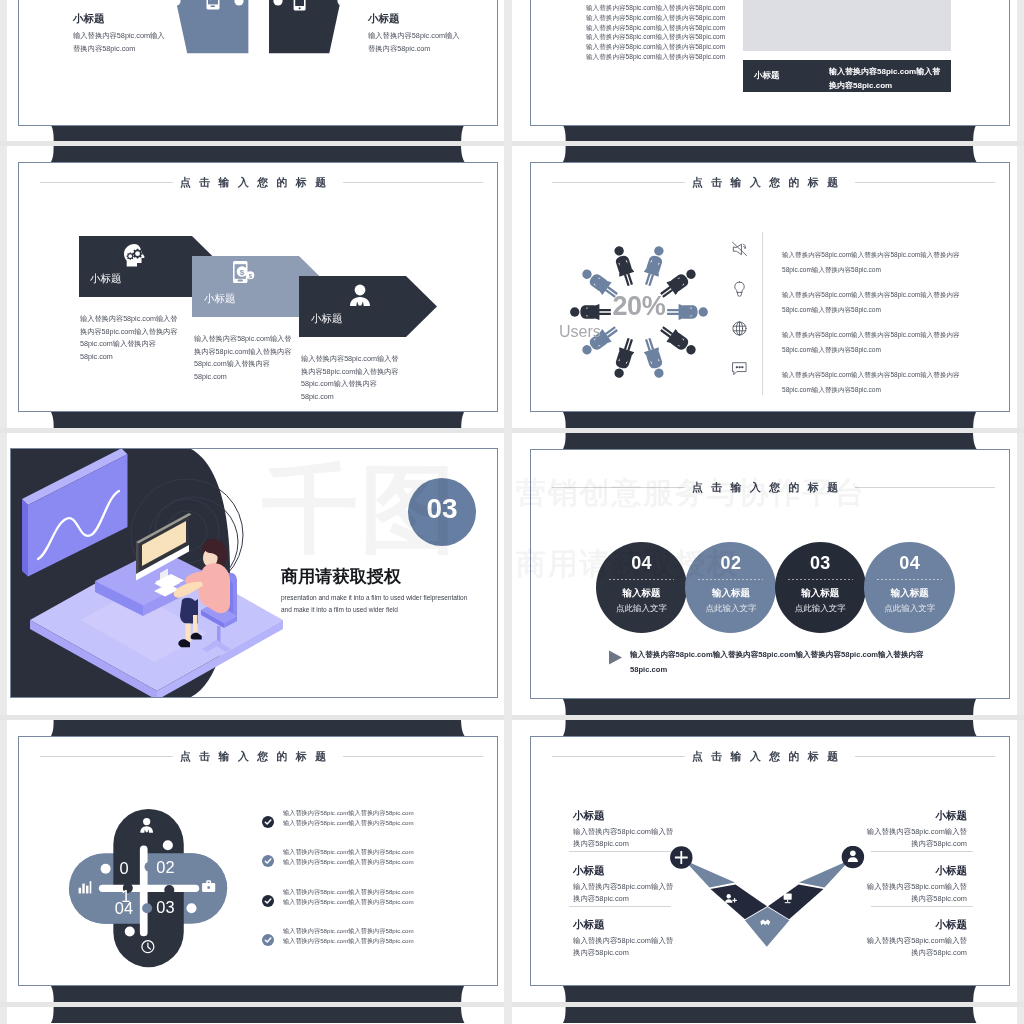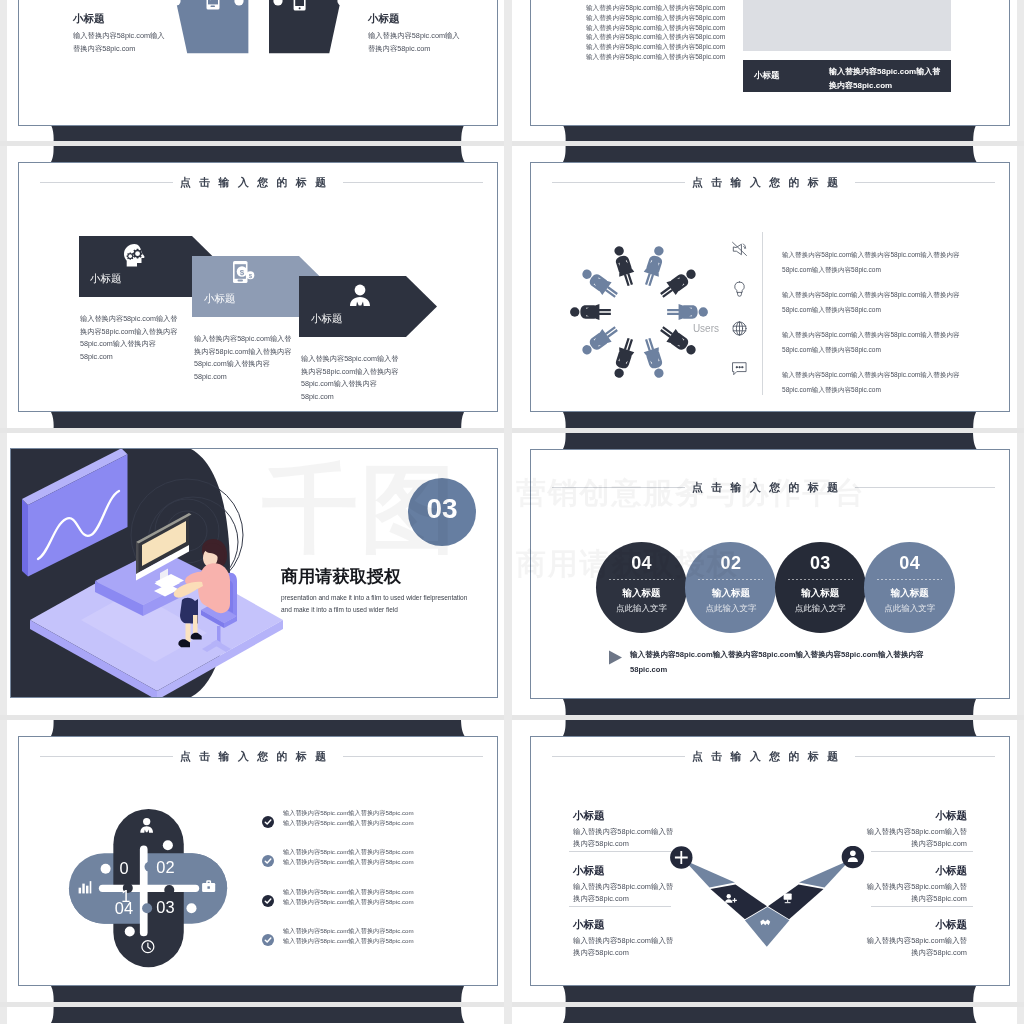--- a/index.html
+++ b/index.html
@@ -197,21 +197,22 @@
         </g>
         <g transform="translate(106.1,36.5) rotate(378) scale(0.90) translate(-17,-19)">
           <circle cx="17" cy="5.4" r="5.2" fill="#6d81a0"></circle>
           <path d="M17 11.6 C12.6 11.6 9.6 13.6 9.6 17.6 L9.6 27.6 L12.2 27.6 L12.2 18.0 L13.4 18.0 L8.2 32.8 L25.8 32.8 L20.6 18.0 L21.8 18.0 L21.8 27.6 L24.4 27.6 L24.4 17.6 C24.4 13.6 21.4 11.6 17 11.6 Z M13.8 32.8 L13.8 45.5 L16.3 45.5 L16.3 32.8 Z M17.7 32.8 L17.7 45.5 L20.2 45.5 L20.2 32.8 Z" fill="#6d81a0"></path>
         </g>
         <g transform="translate(132.1,55.4) rotate(414) scale(0.90) translate(-17,-19)">
           <circle cx="17" cy="5.4" r="5.2" fill="#2d323f"></circle>
           <path d="M17 11.6 C12.6 11.6 9.6 13.6 9.6 17.6 L9.6 27.6 L12.2 27.6 L12.2 18.0 L13.4 18.0 L8.2 32.8 L25.8 32.8 L20.6 18.0 L21.8 18.0 L21.8 27.6 L24.4 27.6 L24.4 17.6 C24.4 13.6 21.4 11.6 17 11.6 Z M13.8 32.8 L13.8 45.5 L16.3 45.5 L16.3 32.8 Z M17.7 32.8 L17.7 45.5 L20.2 45.5 L20.2 32.8 Z" fill="#2d323f"></path>
         </g>
       </svg></div>
-    <div style="position:absolute;left:28px;top:160px;width:160px;text-align:right;font-size:10px;color:#a7a9ad;">Users</div>
+    <div style="position:absolute;left:28px;top:128px;width:160px;text-align:center;font-size:27px;font-weight:bold;color:#a7a9ad;letter-spacing:-.01em;">20%</div>
+    <div style="position:absolute;left:28px;top:160px;width:160px;text-align:left;font-size:16px;color:#a7a9ad;">Users</div>
     <div style="position:absolute;left:231px;top:69px;width:1px;height:163px;background:#d5d8dc;"></div>
     <div id="s3-rows" style="position:absolute;left:0;top:0;width:480px;height:250px;">
       <div style="position:absolute;left:200px;top:77px;width:17px;height:17px;"><svg width="17" height="17" viewBox="0 0 22 22" fill="none" stroke="#4b5462" stroke-width="1.1" stroke-linecap="round" stroke-linejoin="round">
           <path d="M3 9.5 L3 14.5 L7 14.5 L13.5 19 L13.5 5.5 L7 9.5 Z"></path>
           <path d="M16 5 A7 7 0 0 1 19 10.5"></path>
           <path d="M16.5 8.5 A4 4 0 0 1 18 11"></path>
           <path d="M2 3 L20 20"></path>
         </svg></div>
       <div class="tx" style="left:251px;top:84px;font-size:6.55px;line-height:2.33;white-space:pre-line;">输入替换内容58pic.com输入替换内容58pic.com输入替换内容
 58pic.com输入替换内容58pic.com</div>

